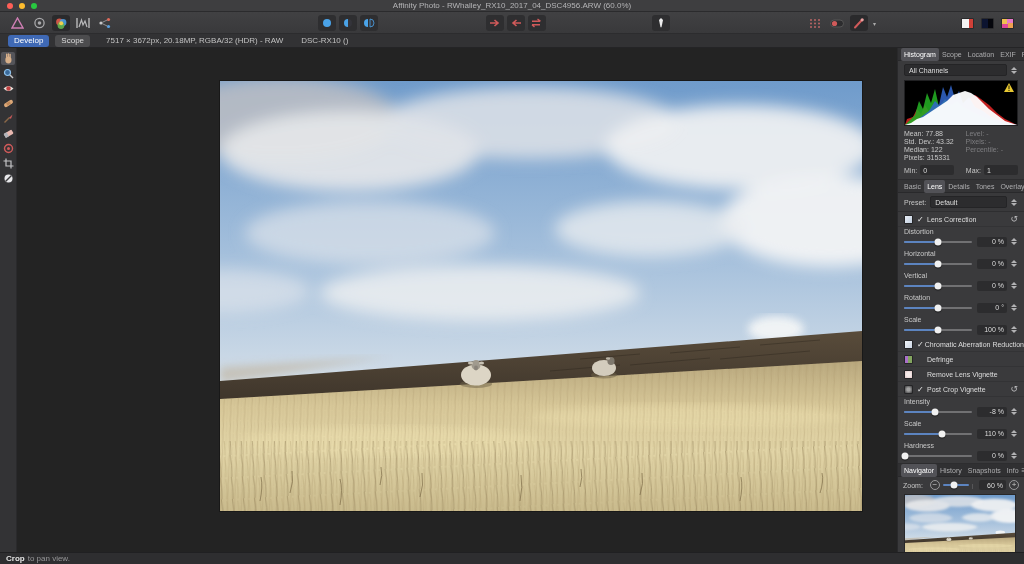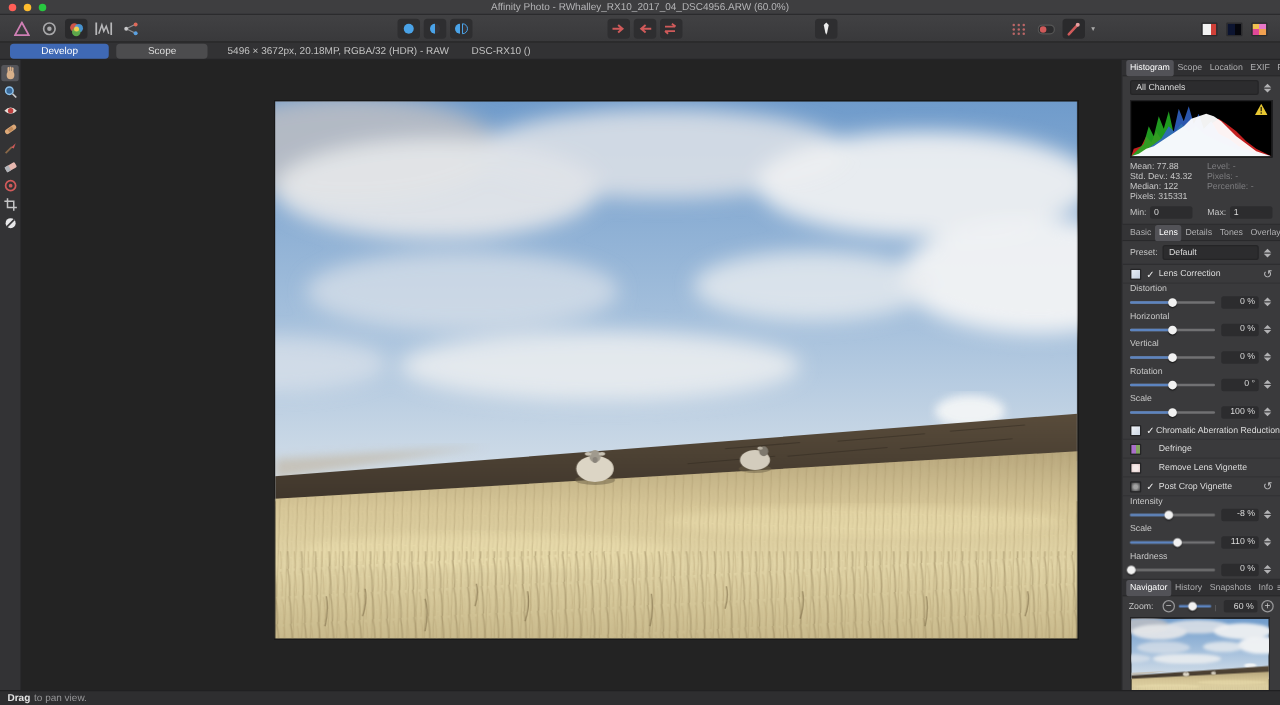--- a/index.html
+++ b/index.html
@@ -18,21 +18,21 @@
   .tbtn{width:18px;height:16px;background:transparent;border:none;border-radius:3px;display:flex;align-items:center;justify-content:center;cursor:default;}
   .tbtn.dark{background:#2e2e30;}
   .tbtn.sel{background:#2a2a2c;}
   .rawbadge{background:#e9e9e9;color:#141414;font-weight:bold;font-size:7px;line-height:9px;padding:0 2px;border-radius:2px;letter-spacing:.3px;}
   .exif{color:#e6e6e6;font-size:8px;font-weight:bold;margin-left:5px;white-space:nowrap;}
   .chev{color:#aaa;font-size:6px;margin-left:1px;}
   .flagbtn{width:13px;height:11px;border:1px solid #2a2a2c;border-radius:1px;}
 
   
   .infobar{height:14px;background:#323234;border-bottom:1px solid #242426;display:flex;align-items:center;}
-  .btn{font-size:8px;line-height:10px;padding:1px 25px;border-radius:3px;border:none;cursor:default;}
+  .btn{font-size:8px;line-height:10px;padding:1px 6px;border-radius:3px;border:none;cursor:default;}
   .btn.develop{margin-left:8px;background:#3f69b5;color:#fff;}
   .btn.cancel{margin-left:6px;background:#4c4c4e;color:#ddd;}
   .docinfo{margin-left:16px;font-size:8px;color:#c2c2c2;white-space:nowrap;}
   .camera{margin-left:18px;font-size:8px;color:#c2c2c2;}
 
   
   .appbody{position:absolute;top:48px;bottom:12px;left:0;right:0;display:flex;}
   .toolstrip{width:17px;background:#333335;border-right:1px solid #2a2a2c;display:flex;flex-direction:column;align-items:center;padding-top:4px;gap:2px;}
   .tool{width:14px;height:13px;border-radius:2px;display:flex;align-items:center;justify-content:center;}
   .tool.sel{background:#55555a;}
@@ -307,21 +307,21 @@
   <div class="tgroup" style="right:10px;gap:7px;left:auto">
     <span class="flagbtn" style="background:linear-gradient(90deg,#f2f2f2 65%,#d04038 65%)"></span>
     <span class="flagbtn" style="background:linear-gradient(90deg,#0c1430 55%,#05060c 55%)"></span>
     <span class="flagbtn" style="background:conic-gradient(#e878c8 0 25%,#f0a050 0 50%,#e04898 0 75%,#f0c050 0)"></span>
   </div>
 </div>
 
 <div class="infobar">
   <button class="btn develop">Develop</button>
   <button class="btn cancel">Scope</button>
-  <span class="docinfo">5496 × 3672px, 20.18MP, RGBA/32 (HDR) - RAW</span>
+  <span class="docinfo">7517 × 3672px, 20.18MP, RGBA/32 (HDR) - RAW</span>
   <span class="camera">DSC-RX10 ()</span>
 </div>
 
 <div class="appbody">
 
   <div class="toolstrip">
     <span class="tool sel">
       <svg width="11" height="11">
           <g fill="#d8b08a">
             <rect x="3" y="0.6" width="1.4" height="4" rx="0.7"></rect>
@@ -664,15 +664,15 @@
       <div class="thumbimg">
         <svg viewBox="0 0 642 430" preserveAspectRatio="none">
             <use href="#scene"></use>
           </svg>
       </div>
     </div>
   </div>
 </div>
 
 <div class="statusbar">
-  <b>Drag</b>
+  <b>Crop</b>
   <span>to pan view.</span>
 </div>
 
 </body></html>

